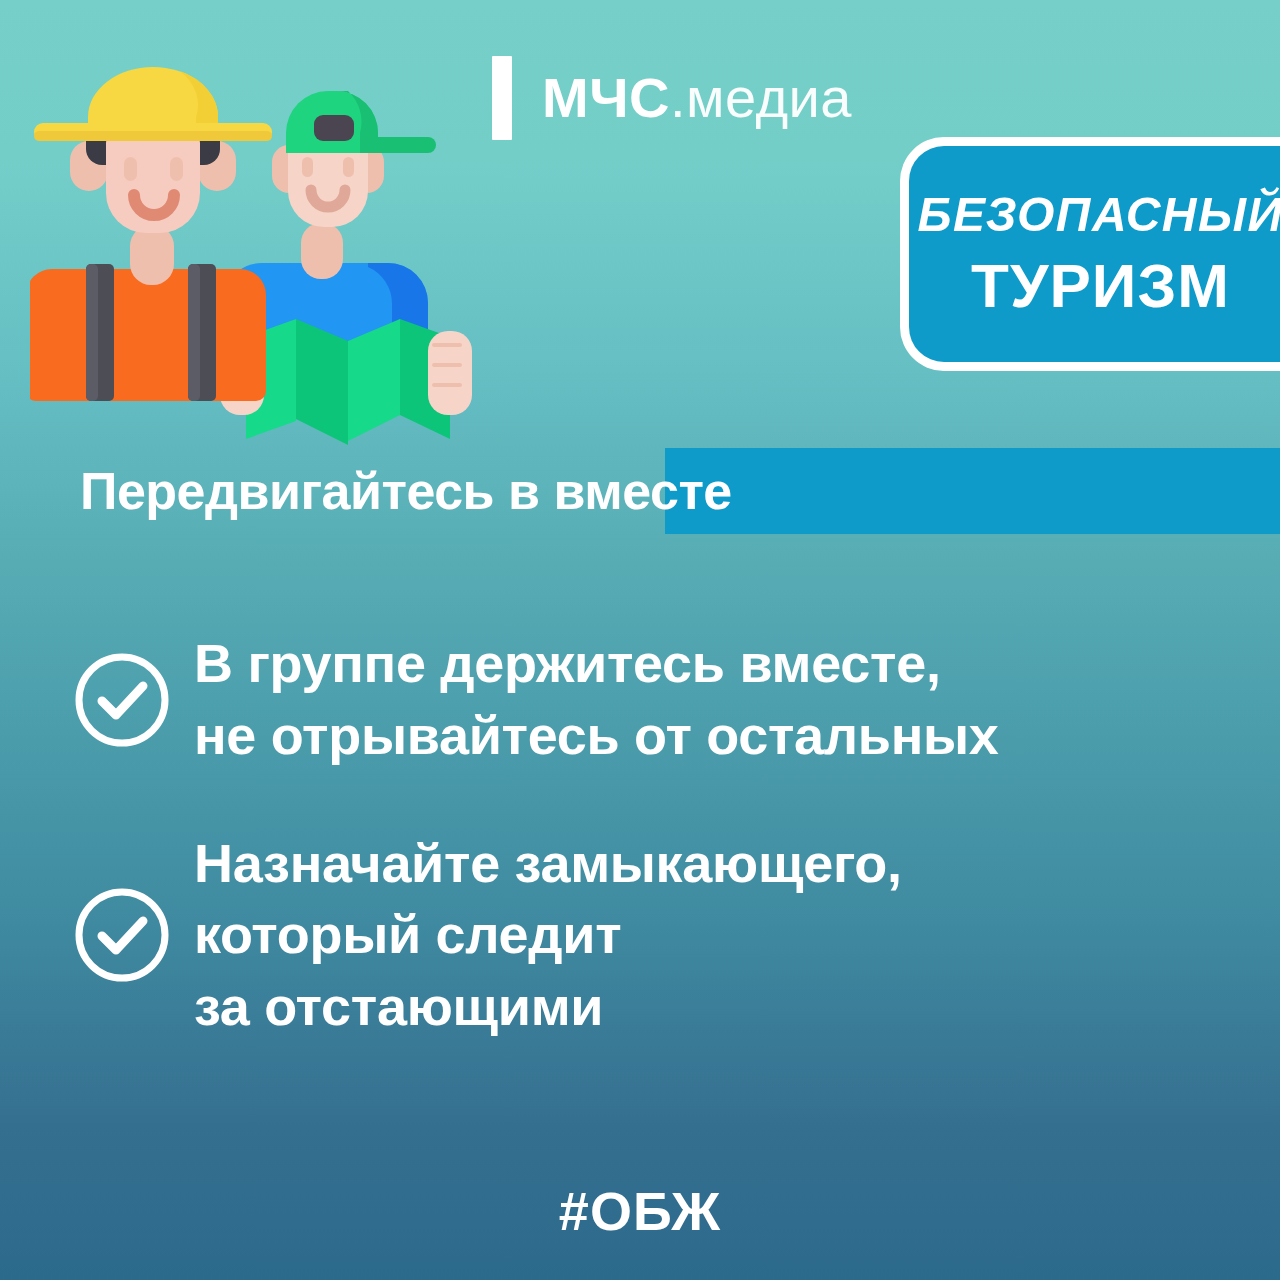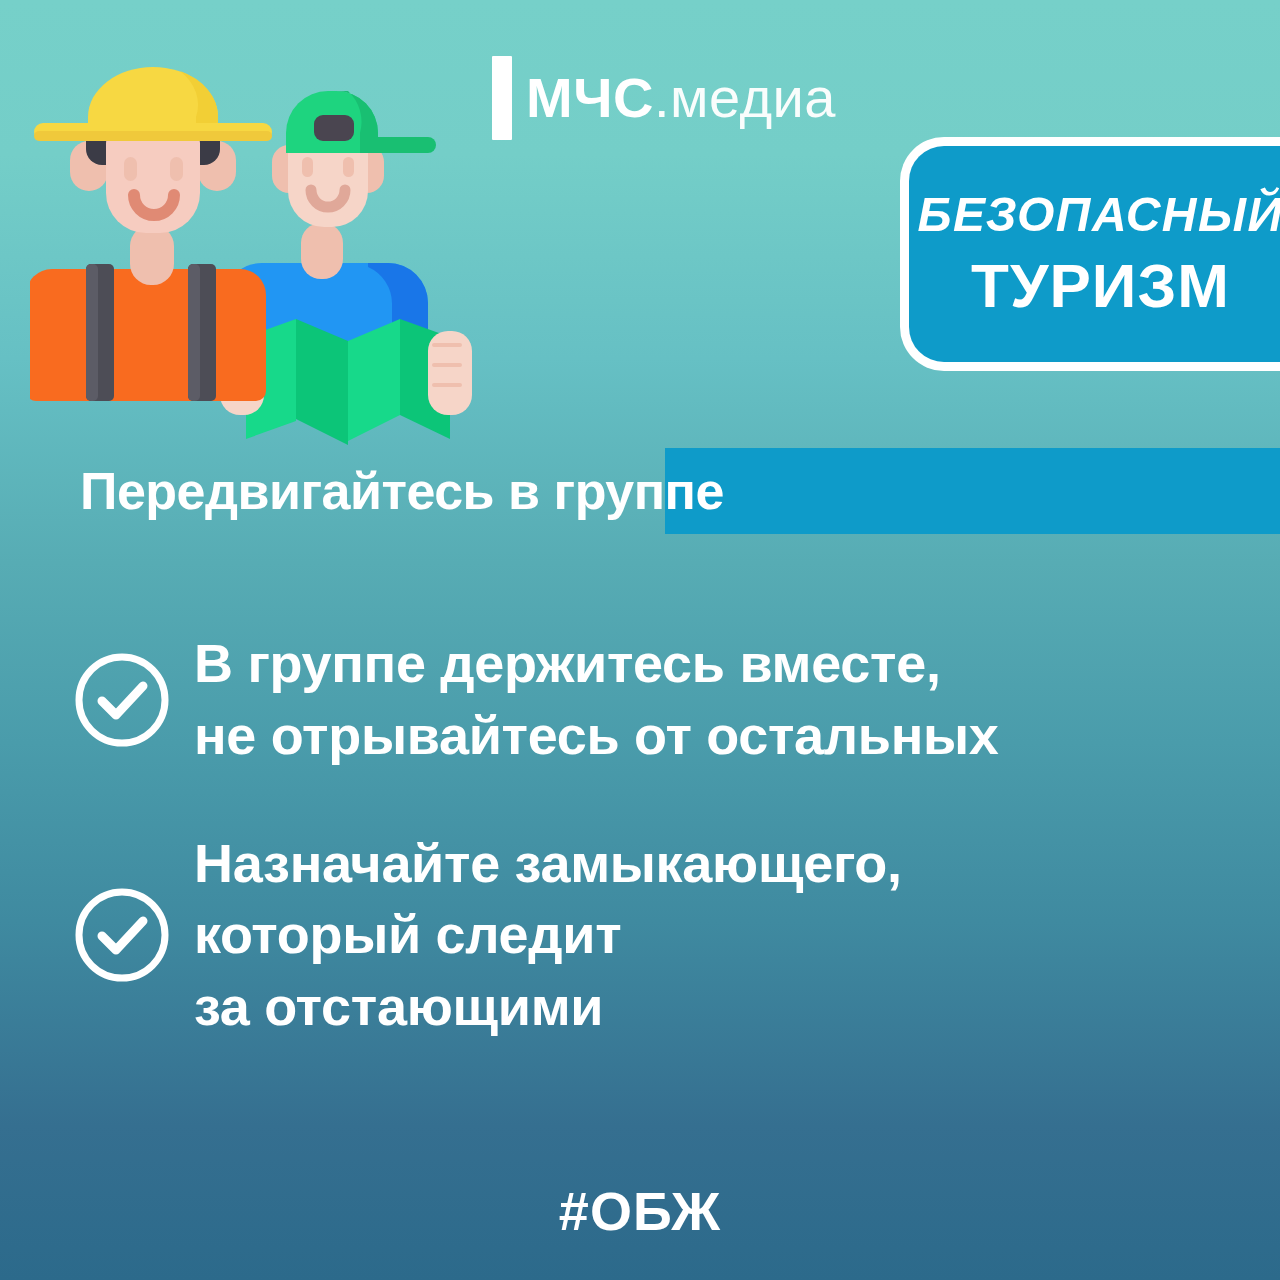--- a/index.html
+++ b/index.html
@@ -35,21 +35,21 @@
     height: 92px;
   }
   .logo-bar {
     width: 20px;
     height: 84px;
     background: #ffffff;
     border-radius: 1px;
     flex: none;
   }
   .logo-text {
-    margin-left: 14px;
+    margin-left: 30px;
     font-size: 56px;
     line-height: 1;
     letter-spacing: 0.5px;
     white-space: nowrap;
     color: #ffffff;
   }
   .logo-text .bold {
     font-weight: 700;
   }
   .logo-text .thin {
@@ -266,21 +266,21 @@
 
   <div class="badge">
     <div class="badge-line1">БЕЗОПАСНЫЙ</div>
     <div class="badge-line2">ТУРИЗМ</div>
   </div>
 
   <div class="headline">
     <div class="headline-band"></div>
     <div class="headline-text">
         <span class="seg1">Передвигайтесь</span>
-        <span class="seg2">в группе</span>
+        <span class="seg2">в вместе</span>
       </div>
   </div>
 
   <div class="bullets">
 
     <div class="bullet">
       <div class="check-icon">
         <svg width="100" height="100" viewBox="0 0 100 100" xmlns="http://www.w3.org/2000/svg">
           <circle cx="50" cy="50" r="43" fill="none" stroke="#ffffff" stroke-width="7"></circle>
           <path d="M30 51 L44 65 L71 36" fill="none" stroke="#ffffff" stroke-width="9" stroke-linecap="round" stroke-linejoin="round"></path>

